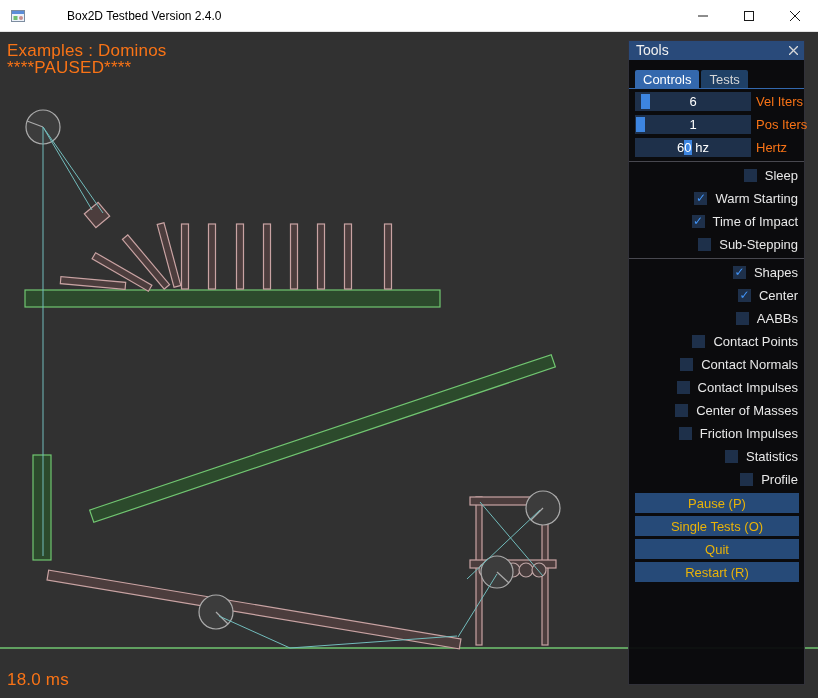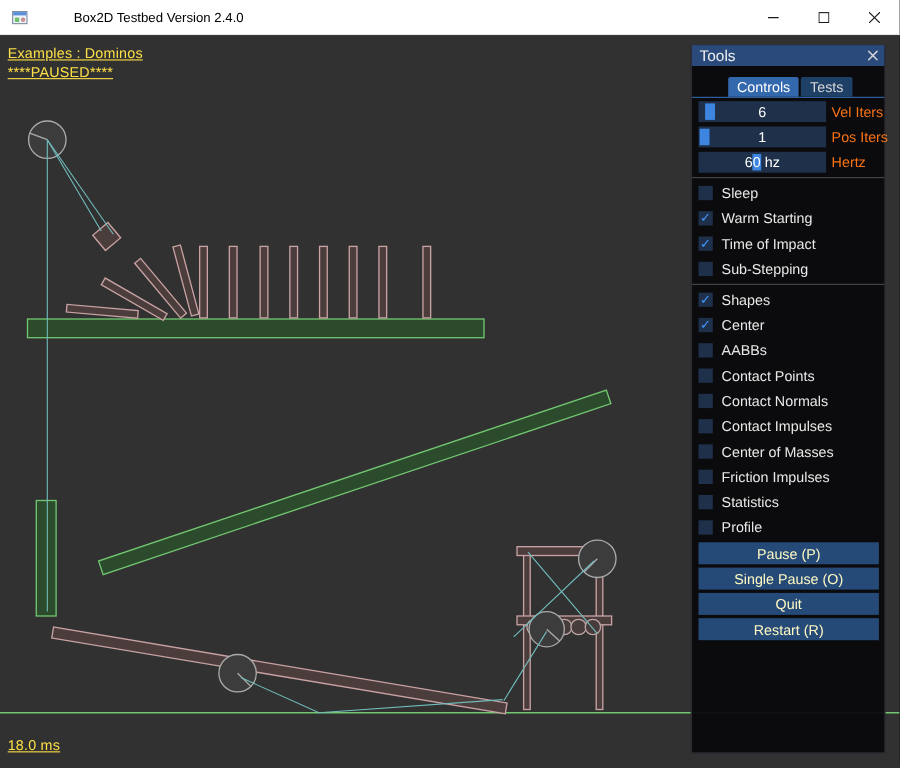--- a/index.html
+++ b/index.html
@@ -19,21 +19,21 @@
   .app-icon { width: 16px; height: 16px; margin-left: 10px; flex: 0 0 auto; }
   .win-title { font-size: 12px; color: #000; margin-left: 8px; flex: 1 1 auto; }
   .win-controls { display: flex; height: 32px; }
   .win-btn { width: 46px; height: 32px; display: flex; align-items: center; justify-content: center; }
 
   
   .canvas {
     position: relative; width: 818px; height: 666px; background: #313131; overflow: hidden;
   }
   .scene-svg { position: absolute; left: 0; top: 0; }
-  .hud { position: absolute; font-size: 13px; color: #fde047; letter-spacing: .2px; text-decoration: underline; }
+  .hud { position: absolute; font-size: 17px; color: #f97316; letter-spacing: .2px; }
   .hud.example { left: 7px; top: 9px; }
   .hud.paused  { left: 7px; top: 26px; }
   .hud.mstime  { left: 7px; top: 638px; }
 
   
   .tools-panel {
     position: absolute; left: 628px; top: 8px; width: 177px; height: 645px;
     background: rgba(10,10,12,0.95);
     border: 1px solid rgba(96,96,110,0.45);
     font-size: 13px; color: #e8e8e8;
@@ -47,52 +47,52 @@
     display: flex; align-items: center; justify-content: center;
   }
   .tab-bar {
     display: flex; gap: 2px; margin-top: 10px; padding-left: 6px; height: 19px;
     border-bottom: 1px solid #3368ad;
   }
   .tab {
     padding: 0 8px; line-height: 19px; background: #1f4066; color: #d6d6d6;
     border-radius: 2px 2px 0 0; font-size: 13px;
   }
-  .tab.active { background: #3468ad; color: #ffffff; margin-left: 27px; }
+  .tab.active { background: #3468ad; color: #ffffff; }
 
   .panel-content { padding: 3px 6px 0 6px; }
 
   .slider-row { position: relative; height: 19px; margin-bottom: 4px; }
   .slider-frame {
     position: relative; width: 116px; height: 19px; background: #1e304a;
     display: flex; align-items: center; justify-content: center;
   }
   .slider-grab { position: absolute; top: 2px; width: 9px; height: 15px; background: #3d85e0; }
   .slider-value { position: relative; color: #ffffff; font-size: 13px; }
   .row-label {
     position: absolute; left: 121px; top: 0; line-height: 19px; color: #f97316;
     white-space: nowrap;
   }
   .input-text { white-space: pre; color: #ffffff; }
   .input-text .sel { background: #3d85e0; }
 
   .separator { height: 1px; background: #48484f; margin: 0 -6px 4px -6px; }
 
-  .check-row { display: flex; align-items: center; height: 19px; margin-bottom: 4px; }
+  .check-row { display: flex; align-items: center; height: 19px; margin-bottom: 4px; justify-content: flex-end; }
   .checkbox {
     width: 13px; height: 13px; background: #1e304a; margin-right: 8px;
     display: flex; align-items: center; justify-content: center;
     color: #4296fa; font-size: 12px; font-weight: bold; line-height: 13px;
     flex: 0 0 auto;
   }
   .check-label { color: #e8e8e8; white-space: nowrap; }
 
   .imgui-btn {
     width: 164px; height: 20px; margin-bottom: 3px; background: #264a78;
-    color: #fef9c3; display: flex; align-items: center; justify-content: center;
+    color: #eab308; display: flex; align-items: center; justify-content: center;
     font-size: 13px;
   }
 </style>
 </head>
 <body>
 
 <div class="window">
 
   <div class="titlebar">
     <span class="app-icon">
@@ -308,21 +308,21 @@
               <span class="check-label">Statistics</span>
             </div>
             <div class="check-row">
               <span class="checkbox"></span>
               <span class="check-label">Profile</span>
             </div>
           </div>
 
         <div>
             <div class="imgui-btn">Pause (P)</div>
-            <div class="imgui-btn">Single Pause (O)</div>
+            <div class="imgui-btn">Single Tests (O)</div>
             <div class="imgui-btn">Quit</div>
             <div class="imgui-btn">Restart (R)</div>
           </div>
       </div>
     </div>
 
   </div>
 </div>
 
 </body></html>

